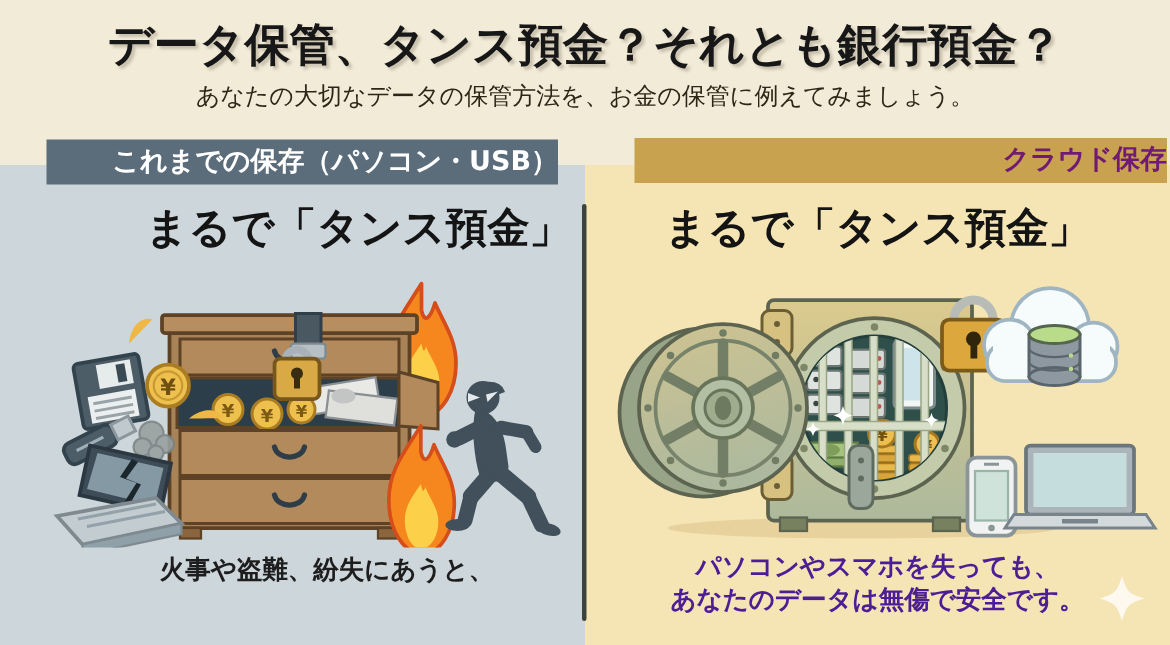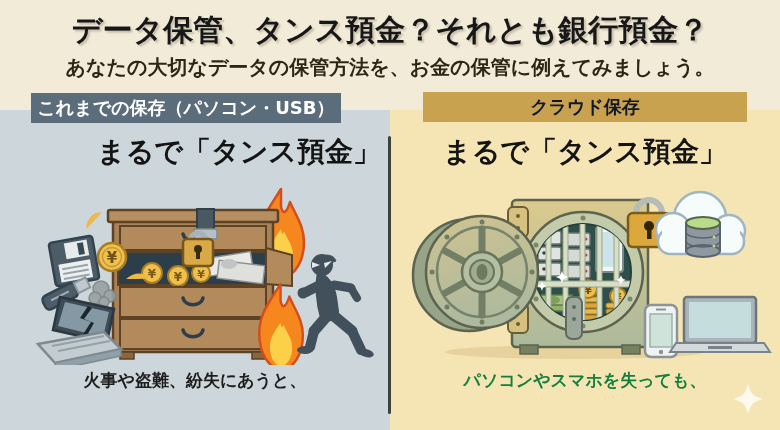--- a/index.html
+++ b/index.html
@@ -9,44 +9,44 @@
     font-family:"DejaVu Sans",sans-serif;
     -webkit-font-smoothing:antialiased;
   }
   .title{
     position:absolute;left:0;top:10px;width:780px;text-align:center;
     font-size:30px;font-weight:bold;color:#171717;letter-spacing:0px;
     text-shadow:2px 2px 2px rgba(70,58,35,.25);
   }
   .subtitle{
     position:absolute;left:0;top:54px;width:780px;text-align:center;
-    font-size:20px;font-weight:bold;color:#2e2517;
+    font-size:16px;font-weight:normal;color:#2e2517;
   }
   .panel{position:absolute;top:110px;width:390px;height:320px;}
   .panel-left{left:0;background:#cdd6da;}
   .panel-right{left:390px;background:#f6e5b4;}
   .divider{position:absolute;left:388px;top:136px;width:3px;height:278px;background:#3e423c;border-radius:2px;}
   .badge{
-    position:absolute;height:30px;line-height:30px;text-align:center;
-    font-size:18px;font-weight:bold;color:#ffffff;
+    position:absolute;height:30px;line-height:30px;text-align:right;
+    font-size:18px;font-weight:bold;color:#ffffff;padding-left:31px;
   }
   .badge-left{left:31px;top:93px;width:310px;background:#5b6c7b;}
-  .badge-right{left:423px;top:92px;width:324px;background:#c9a24f;color:#0f172a;}
+  .badge-right{left:423px;top:92px;width:324px;background:#c9a24f;color:#701a75;}
   .heading{
     position:absolute;top:133px;width:390px;text-align:center;
     font-size:28px;font-weight:bold;color:#141414;
   }
   .heading-left{left:0;padding-left:44px;}
   .heading-right{left:390px;}
   .caption{
     position:absolute;top:369px;width:390px;text-align:center;
     font-size:17px;font-weight:bold;color:#1d1d1d;line-height:1.32;
   }
-  .caption-left{left:0;}
-  .caption-right{left:390px;color:#15803d;}
+  .caption-left{left:0;padding-left:23px;}
+  .caption-right{left:390px;color:#4c1d95;font-family:Liberation Mono, monospace;}
   .illu{position:absolute;top:185px;width:390px;height:180px;}
   .illu-left{left:0;}
   .illu-right{left:390px;}
   .sparkle-big{position:absolute;left:732px;top:383px;width:32px;height:32px;}
 </style>
 </head>
 <body>
 
 <div class="title">データ保管、タンス預金？それとも銀行預金？</div>
 <div class="subtitle">あなたの大切なデータの保管方法を、お金の保管に例えてみましょう。</div>
@@ -343,17 +343,18 @@
     <polygon points="286,158 374,158 380,167 280,167" fill="#d4dadc" stroke="#79848a" stroke-width="2"></polygon>
     <line x1="318" y1="162.5" x2="342" y2="162.5" stroke="#79848a" stroke-width="3"></line>
   </g>
 </svg>
 
 <div class="caption caption-left">
   <div>火事や盗難、紛失にあうと、</div>
 </div>
 <div class="caption caption-right">
   <div>パソコンやスマホを失っても、</div>
+  <div>あなたのデータは無傷で安全です。</div>
 </div>
 
 <svg class="sparkle-big" viewBox="-8 -8 16 16">
   <path d="M0,-7.5 C1.6,-2.2 2.2,-1.6 7.5,0 C2.2,1.6 1.6,2.2 0,7.5 C-1.6,2.2 -2.2,1.6 -7.5,0 C-2.2,-1.6 -1.6,-2.2 0,-7.5 Z" fill="#fdfaf2" opacity="0.95"></path>
 </svg>
 
 </body></html>

